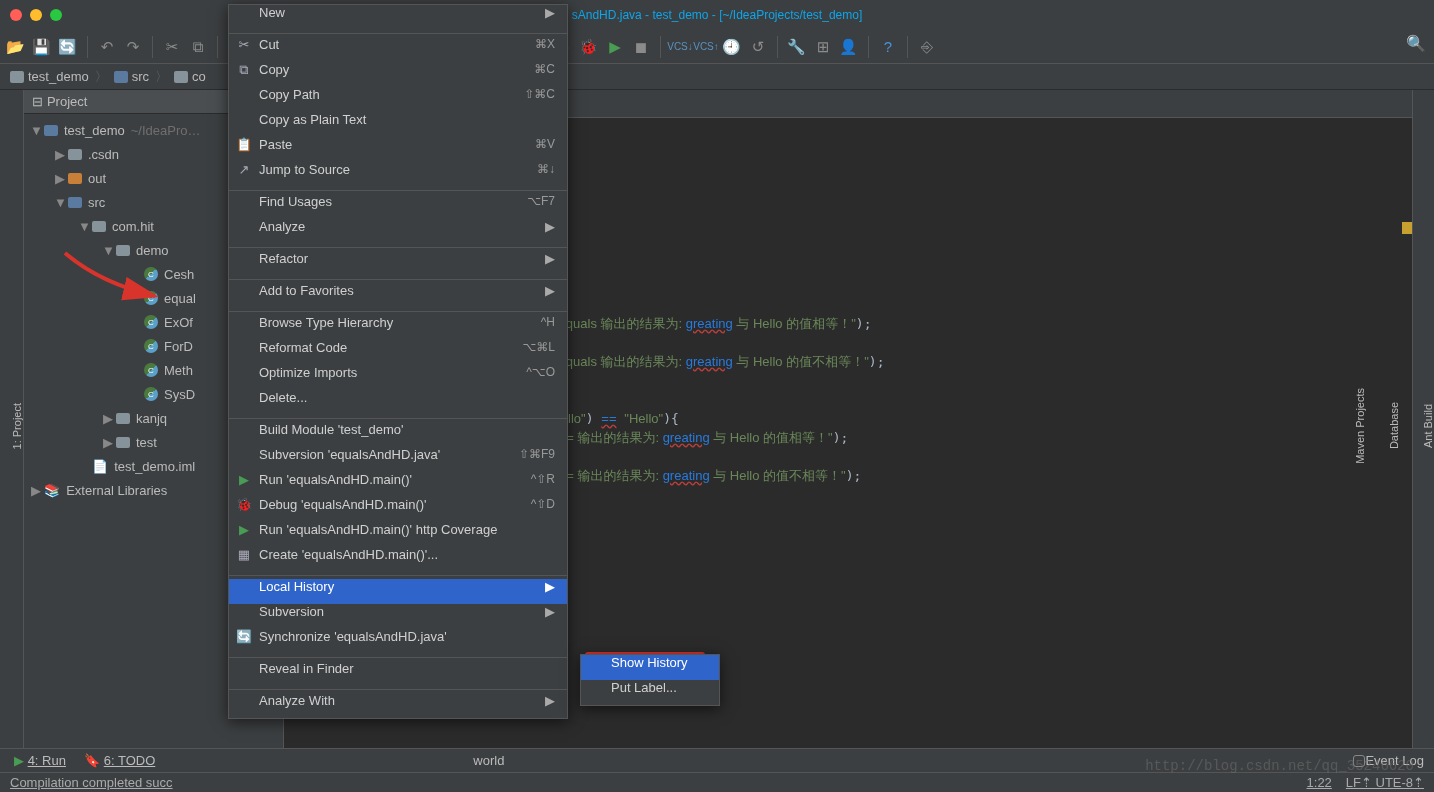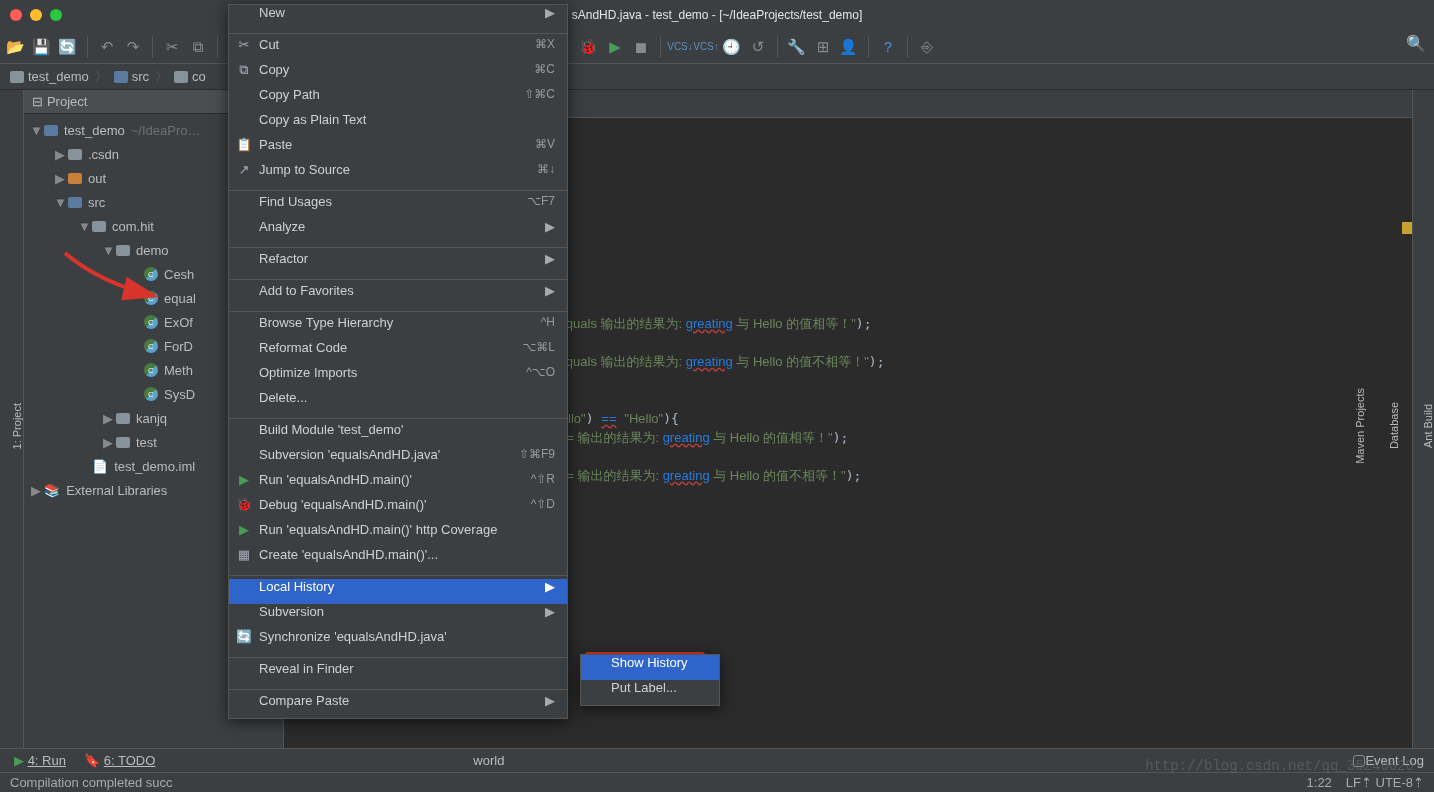--- a/index.html
+++ b/index.html
@@ -3,21 +3,21 @@
 <meta charset="utf-8">
 <style>
 * { margin:0; padding:0; box-sizing:border-box; font-family:-apple-system,"Segoe UI",sans-serif; font-size:13px; }
 body { width:1434px; height:792px; background:#2b2b2b; color:#bbb; overflow:hidden; position:relative; }
 
 
 .titlebar { height:30px; background:#3c3f41; display:flex; align-items:center; position:relative; }
 .traffic { display:flex; gap:8px; padding:0 10px; }
 .dot { width:12px; height:12px; border-radius:50%; }
 .red{background:#ff5f57}.yellow{background:#ffbd2e}.green{background:#28c940}
-.title-text { position:absolute; left:50%; transform:translateX(-50%); color:#e5e5e5; font-size:12px; }
+.title-text { position:absolute; left:50%; transform:translateX(-50%); color:#0ea5e9; font-size:12px; }
 
 
 .toolbar { height:34px; background:#3c3f41; border-bottom:1px solid #555; display:flex; align-items:center; padding:0 6px; gap:6px; }
 .tbicon { width:20px; height:20px; display:flex; align-items:center; justify-content:center; color:#8b8b8b; font-size:15px; }
 .tbicon.play{color:#499c54}
 .tbicon.bug{color:#499c54}
 .tbsep{width:1px;height:22px;background:#555;margin:0 3px}
 
 
 .breadcrumb { height:26px; background:#3c3f41; border-bottom:1px solid #2b2b2b; display:flex; align-items:center; padding-left:10px; gap:6px; color:#bbb; font-size:12px; }
@@ -58,21 +58,21 @@
 .id{color:#ffc66d}.num{color:#6897bb}.fld-ref{color:#9876aa;font-style:italic}
 .warn{color:#287bde;text-decoration:underline wavy #bc3f3c}
 
 
 .right-strip{width:22px;background:#3c3f41;border-left:1px solid #555;display:flex;flex-direction:column;align-items:center;padding-top:10px;gap:22px;writing-mode:vertical-rl}
 .right-strip .strip-label{color:#bbb}
 
 
 .bottom-bar { position:absolute; bottom:20px; left:0; right:0; height:24px; background:#3c3f41; border-top:1px solid #555; display:flex; align-items:center; padding:0 14px; gap:18px; font-size:12px; color:#bbb; }
 .bottom-bar .run-ico{color:#499c54}
-.status-bar { position:absolute; bottom:0; left:0; right:0; height:20px; background:#3c3f41; border-top:1px solid #555; display:flex; align-items:center; padding:0 10px; font-size:11px; color:#aaa; justify-content:space-between; }
+.status-bar { position:absolute; bottom:0; left:0; right:0; height:20px; background:#3c3f41; border-top:1px solid #555; display:flex; align-items:center; padding:0 10px; font-size:11px; color:#aaa; justify-content:space-between;text-decoration:underline; }
 .status-right{display:flex;gap:14px}
 
 
 .ctx-menu { position:absolute; background:#3c3f41; border:1px solid #555; box-shadow:0 3px 14px rgba(0,0,0,.6); color:#d0d0d0; font-size:13px; z-index:100; }
 .ctx-main { left:228px; top:4px; width:340px; }
 .ctx-sub { left:580px; top:654px; width:140px; }
 .ctx-row { height:25px; display:flex; padding:0 12px 0 30px; position:relative; cursor:default; }
 .ctx-row.sel{background:#2f65ca;color:#fff}
 .ctx-sep{height:1px;background:#555;margin:3px 0}
 .ctx-ico{position:absolute;left:6px;width:18px;text-align:center;color:#aab}
@@ -413,21 +413,21 @@
   <div class="ctx-row">
       <span class="ctx-ico">🔄</span>
       <span>Synchronize 'equalsAndHD.java'</span>
     </div>
   <div class="ctx-sep"></div>
   <div class="ctx-row">
       <span>Reveal in Finder</span>
     </div>
   <div class="ctx-sep"></div>
   <div class="ctx-row">
-      <span>Compare Paste</span>
+      <span>Analyze With</span>
       <span class="ctx-arrow">▶</span>
     </div>
 </div>
 
 <div class="ctx-menu ctx-sub">
   <div class="ctx-row sel">
       <span>Show History</span>
     </div>
   <div class="ctx-row">
       <span>Put Label...</span>

